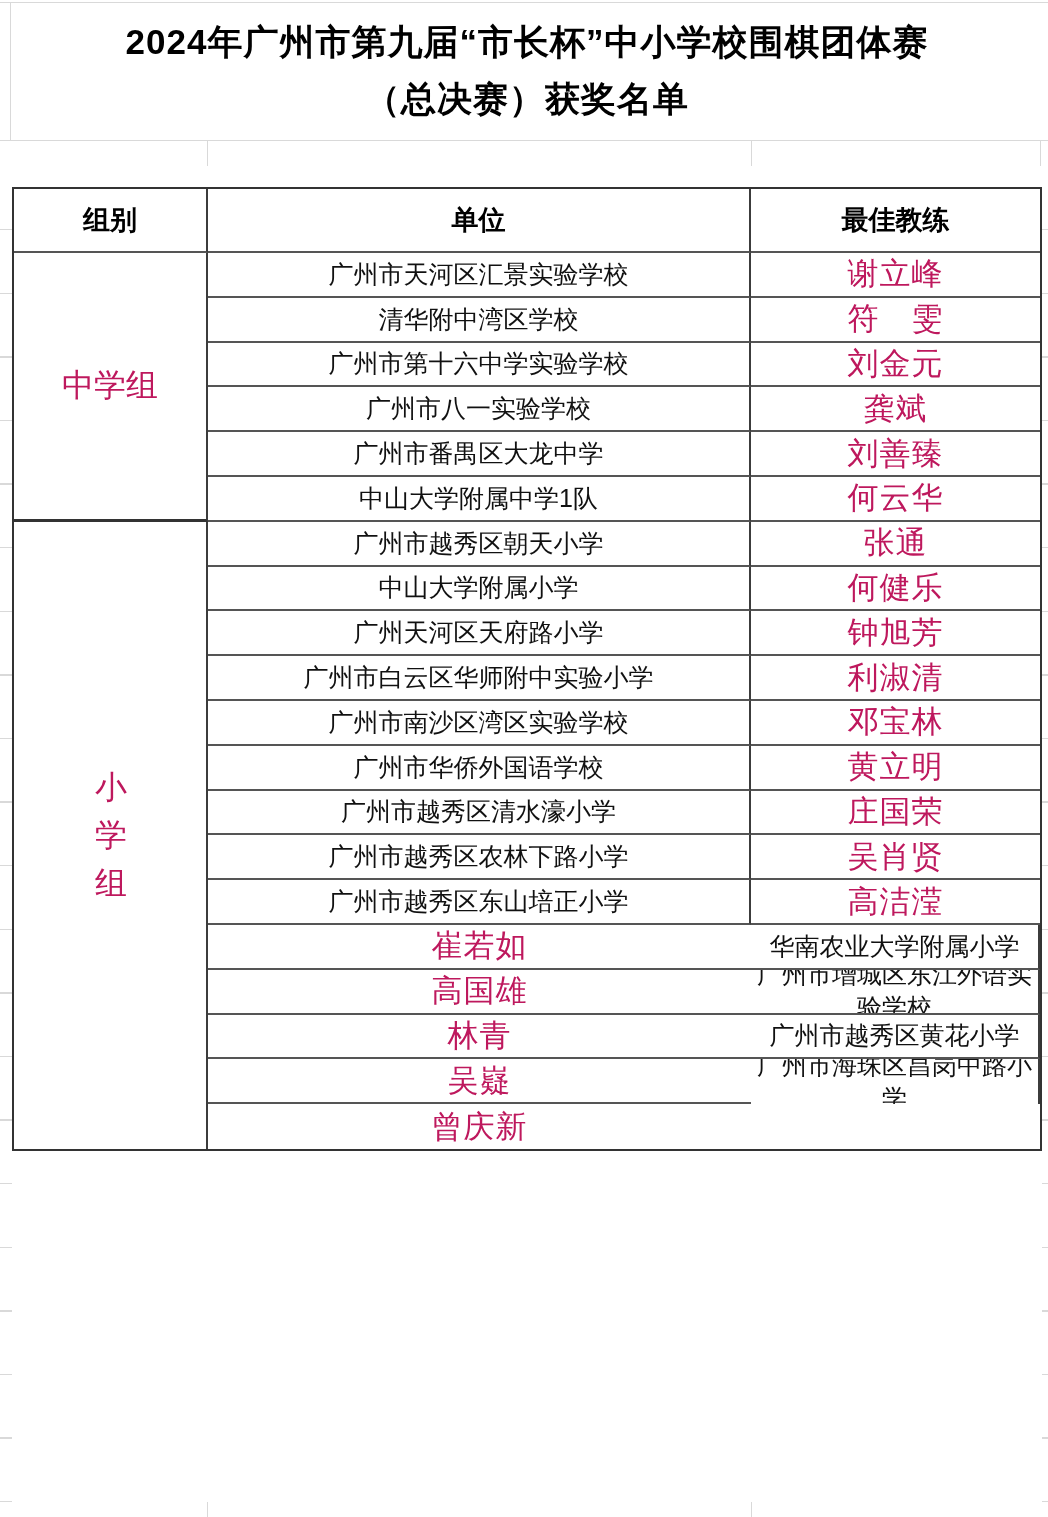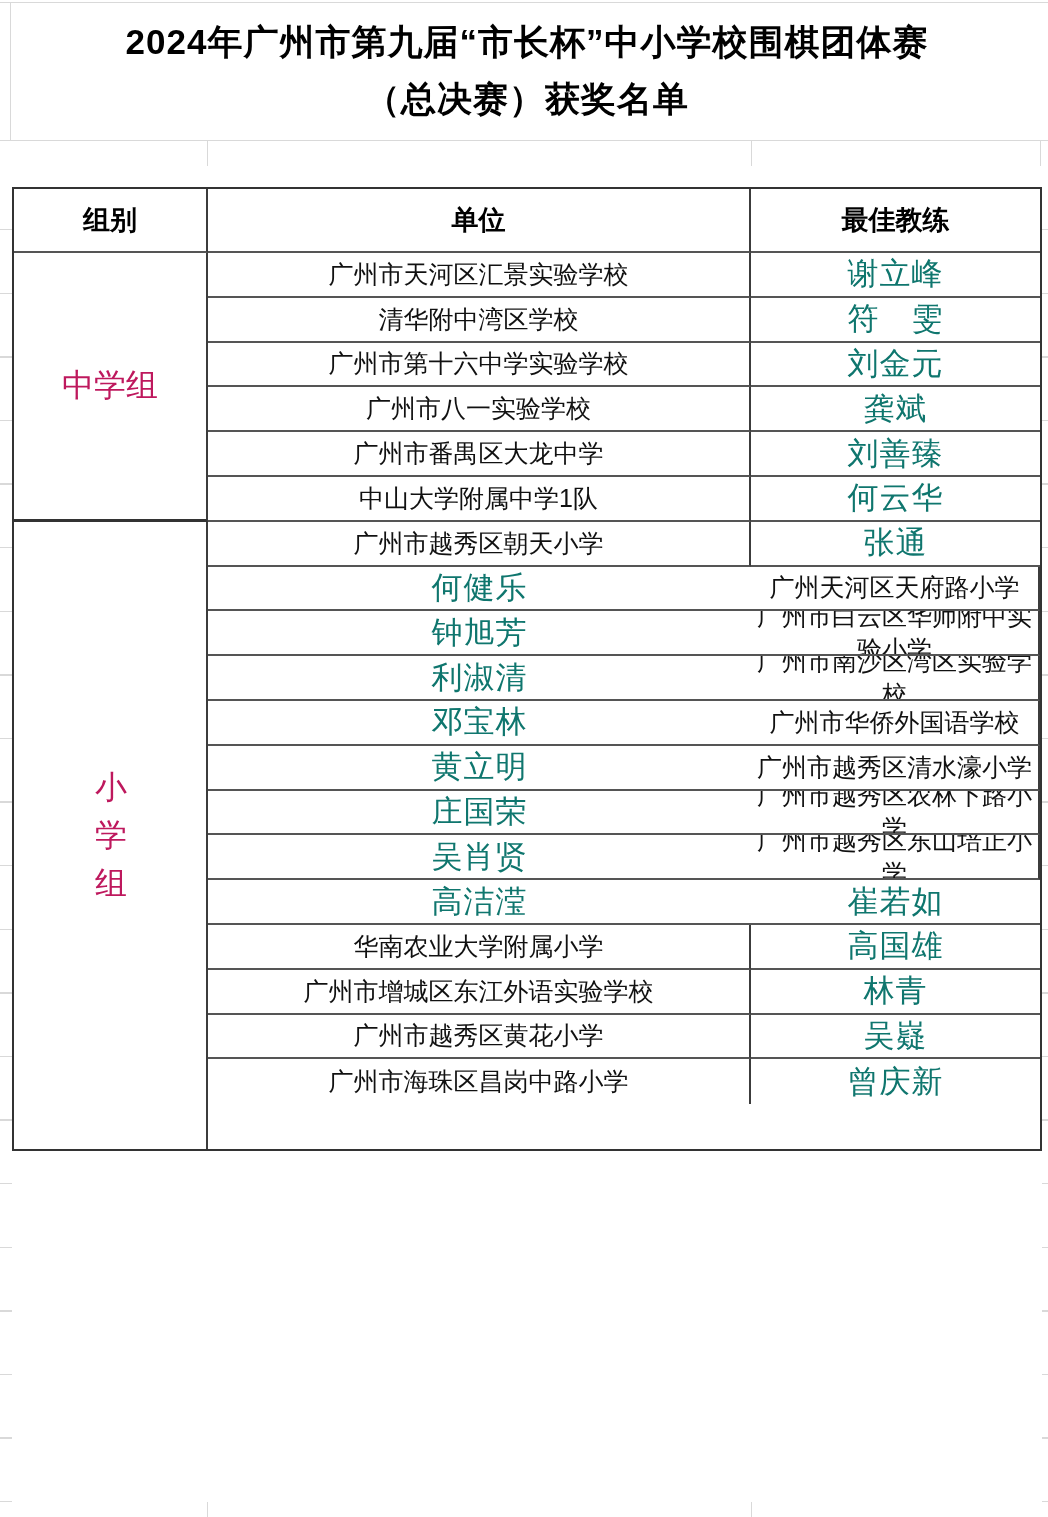--- a/index.html
+++ b/index.html
@@ -80,21 +80,21 @@
     color: #be185d;
   }
   .group-label.section-divider { border-bottom: 3px solid #333333; }
   .group-label .vertical-text {
     width: 30px;
     line-height: 48px;
     word-break: break-all;
     text-align: center;
   }
   .unit  { font-size: 25px; color: #111111; }
-  .coach { font-size: 31px; color: #0f766e; letter-spacing: 1px; }
+  .coach { font-size: 31px; color: #be185d; letter-spacing: 1px; }
 </style>
 </head>
 <body>
 
 <div class="page">
 
   <div class="gl gl-top"></div>
   <div class="gl gl-title-left"></div>
   <div class="gl gl-title-bot"></div>
   <div class="gl gl-v1"></div>
@@ -130,20 +130,21 @@
     <div class="cell coach last-col">刘善臻</div>
     <div class="cell unit">中山大学附属中学1队</div>
     <div class="cell coach last-col">何云华</div>
 
     <div class="cell group-label no-bb" style="grid-row: 8 / span 14;">
       <span class="vertical-text">小学组</span>
     </div>
 
     <div class="cell unit">广州市越秀区朝天小学</div>
     <div class="cell coach last-col">张通</div>
+    <div class="cell unit">中山大学附属小学</div>
     <div class="cell coach last-col">何健乐</div>
     <div class="cell unit">广州天河区天府路小学</div>
     <div class="cell coach last-col">钟旭芳</div>
     <div class="cell unit">广州市白云区华师附中实验小学</div>
     <div class="cell coach last-col">利淑清</div>
     <div class="cell unit">广州市南沙区湾区实验学校</div>
     <div class="cell coach last-col">邓宝林</div>
     <div class="cell unit">广州市华侨外国语学校</div>
     <div class="cell coach last-col">黄立明</div>
     <div class="cell unit">广州市越秀区清水濠小学</div>

